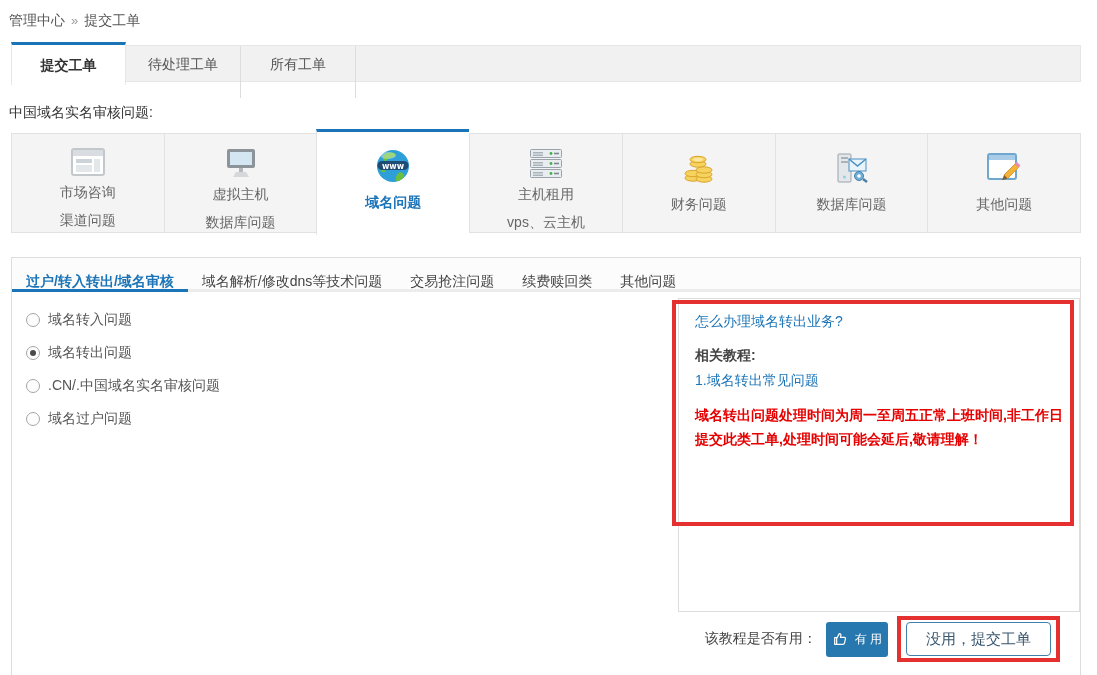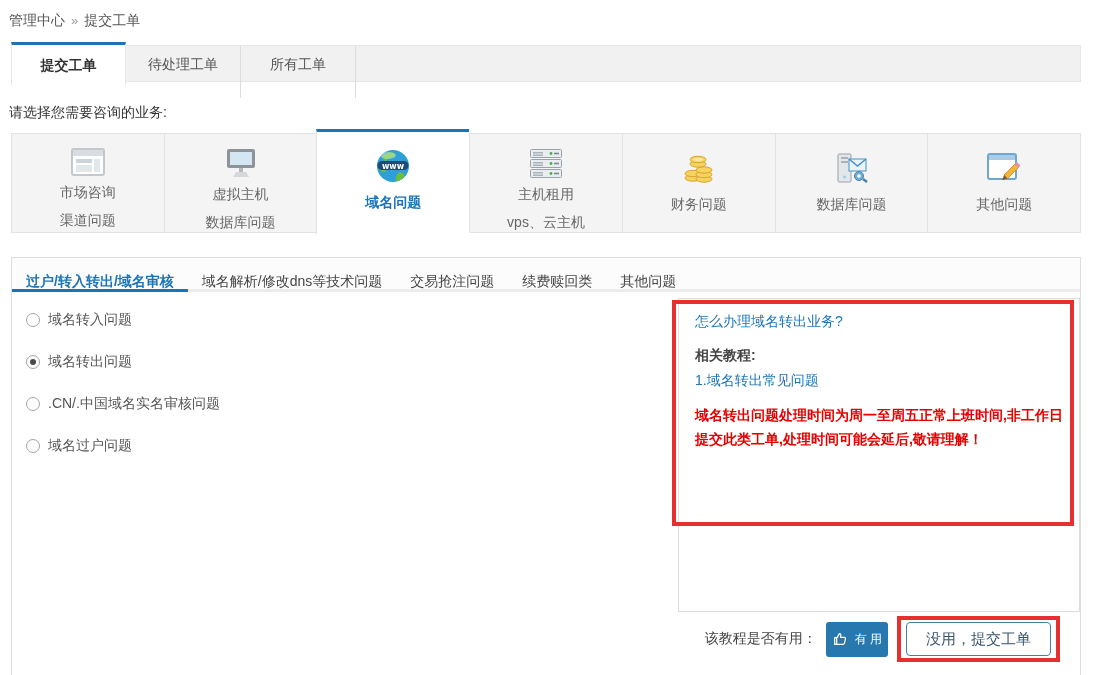--- a/index.html
+++ b/index.html
@@ -32,21 +32,21 @@
     position:relative; z-index:2; border-bottom-color:#fff; }
   .cat.active .lbl { color:#1b74b8; font-weight:bold; }
   
   .panel-wrap { margin:22px 0 0 11px; width:1070px; height:419px; border:1px solid #ddd;
     background:#fff; position:relative; }
   .subtabs { height:34px; background:#fcfcfc; border-bottom:3px solid #ececec; display:flex; }
   .subtab { line-height:33px; padding:0 14px; color:#444; font-size:14px; cursor:pointer;margin-top:7px; }
   .subtab.active { color:#1b74b8; font-weight:bold; border-bottom:3px solid #1b74b8; margin-bottom:-3px; }
   
   .content { display:flex; padding:6px 0 0 14px; position:relative; }
-  .options { display:flex; flex-direction:column; gap:22px; margin-top:12px; }
+  .options { display:flex; flex-direction:column; gap:13px; margin-top:12px; }
   .radio-item { display:flex; align-items:center; gap:8px; color:#555; cursor:pointer; height:20px; }
   .radio { width:14px; height:14px; border-radius:50%; border:1px solid #a5a5a5;
     background:#fdfdfd; position:relative; flex:0 0 14px; }
   .radio.checked::after { content:""; position:absolute; left:3px; top:3px; width:6px; height:6px;
     border-radius:50%; background:#4a4a4a; }
   .faq-wrap { margin-left:auto; position:relative; width:402px; }
   .faq { width:402px; height:314px; border:1px solid #ddd; background:#fff; padding:14px 16px;
     overflow:hidden; }
   .faq .q { color:#1b74b8; margin-bottom:11px; }
   .faq .a { color:#6e6e6e; line-height:23px; }
@@ -73,21 +73,21 @@
 <div class="breadcrumb">
   <span>管理中心</span><span class="sep">»</span><span>提交工单</span>
 </div>
 
 <div class="tabbar">
   <div class="tab active">提交工单</div>
   <div class="tab">待处理工单</div>
   <div class="tab">所有工单</div>
 </div>
 
-<div class="prompt">请选择您需要咨询的业务:</div>
+<div class="prompt">中国域名实名审核问题:</div>
 
 <div class="catrow">
 
   <div class="cat">
     <span class="icon">
       <svg width="34" height="28" viewBox="0 0 34 28">
           <rect x="1" y="1" width="32" height="26" rx="2" fill="#fff" stroke="#c3c8cd" stroke-width="2"></rect>
           <rect x="2" y="2" width="30" height="6" fill="#d9dde1"></rect>
           <rect x="5" y="11" width="16" height="4" fill="#ccd3d9"></rect>
           <rect x="5" y="17" width="16" height="7" fill="#e2e7ea"></rect>

